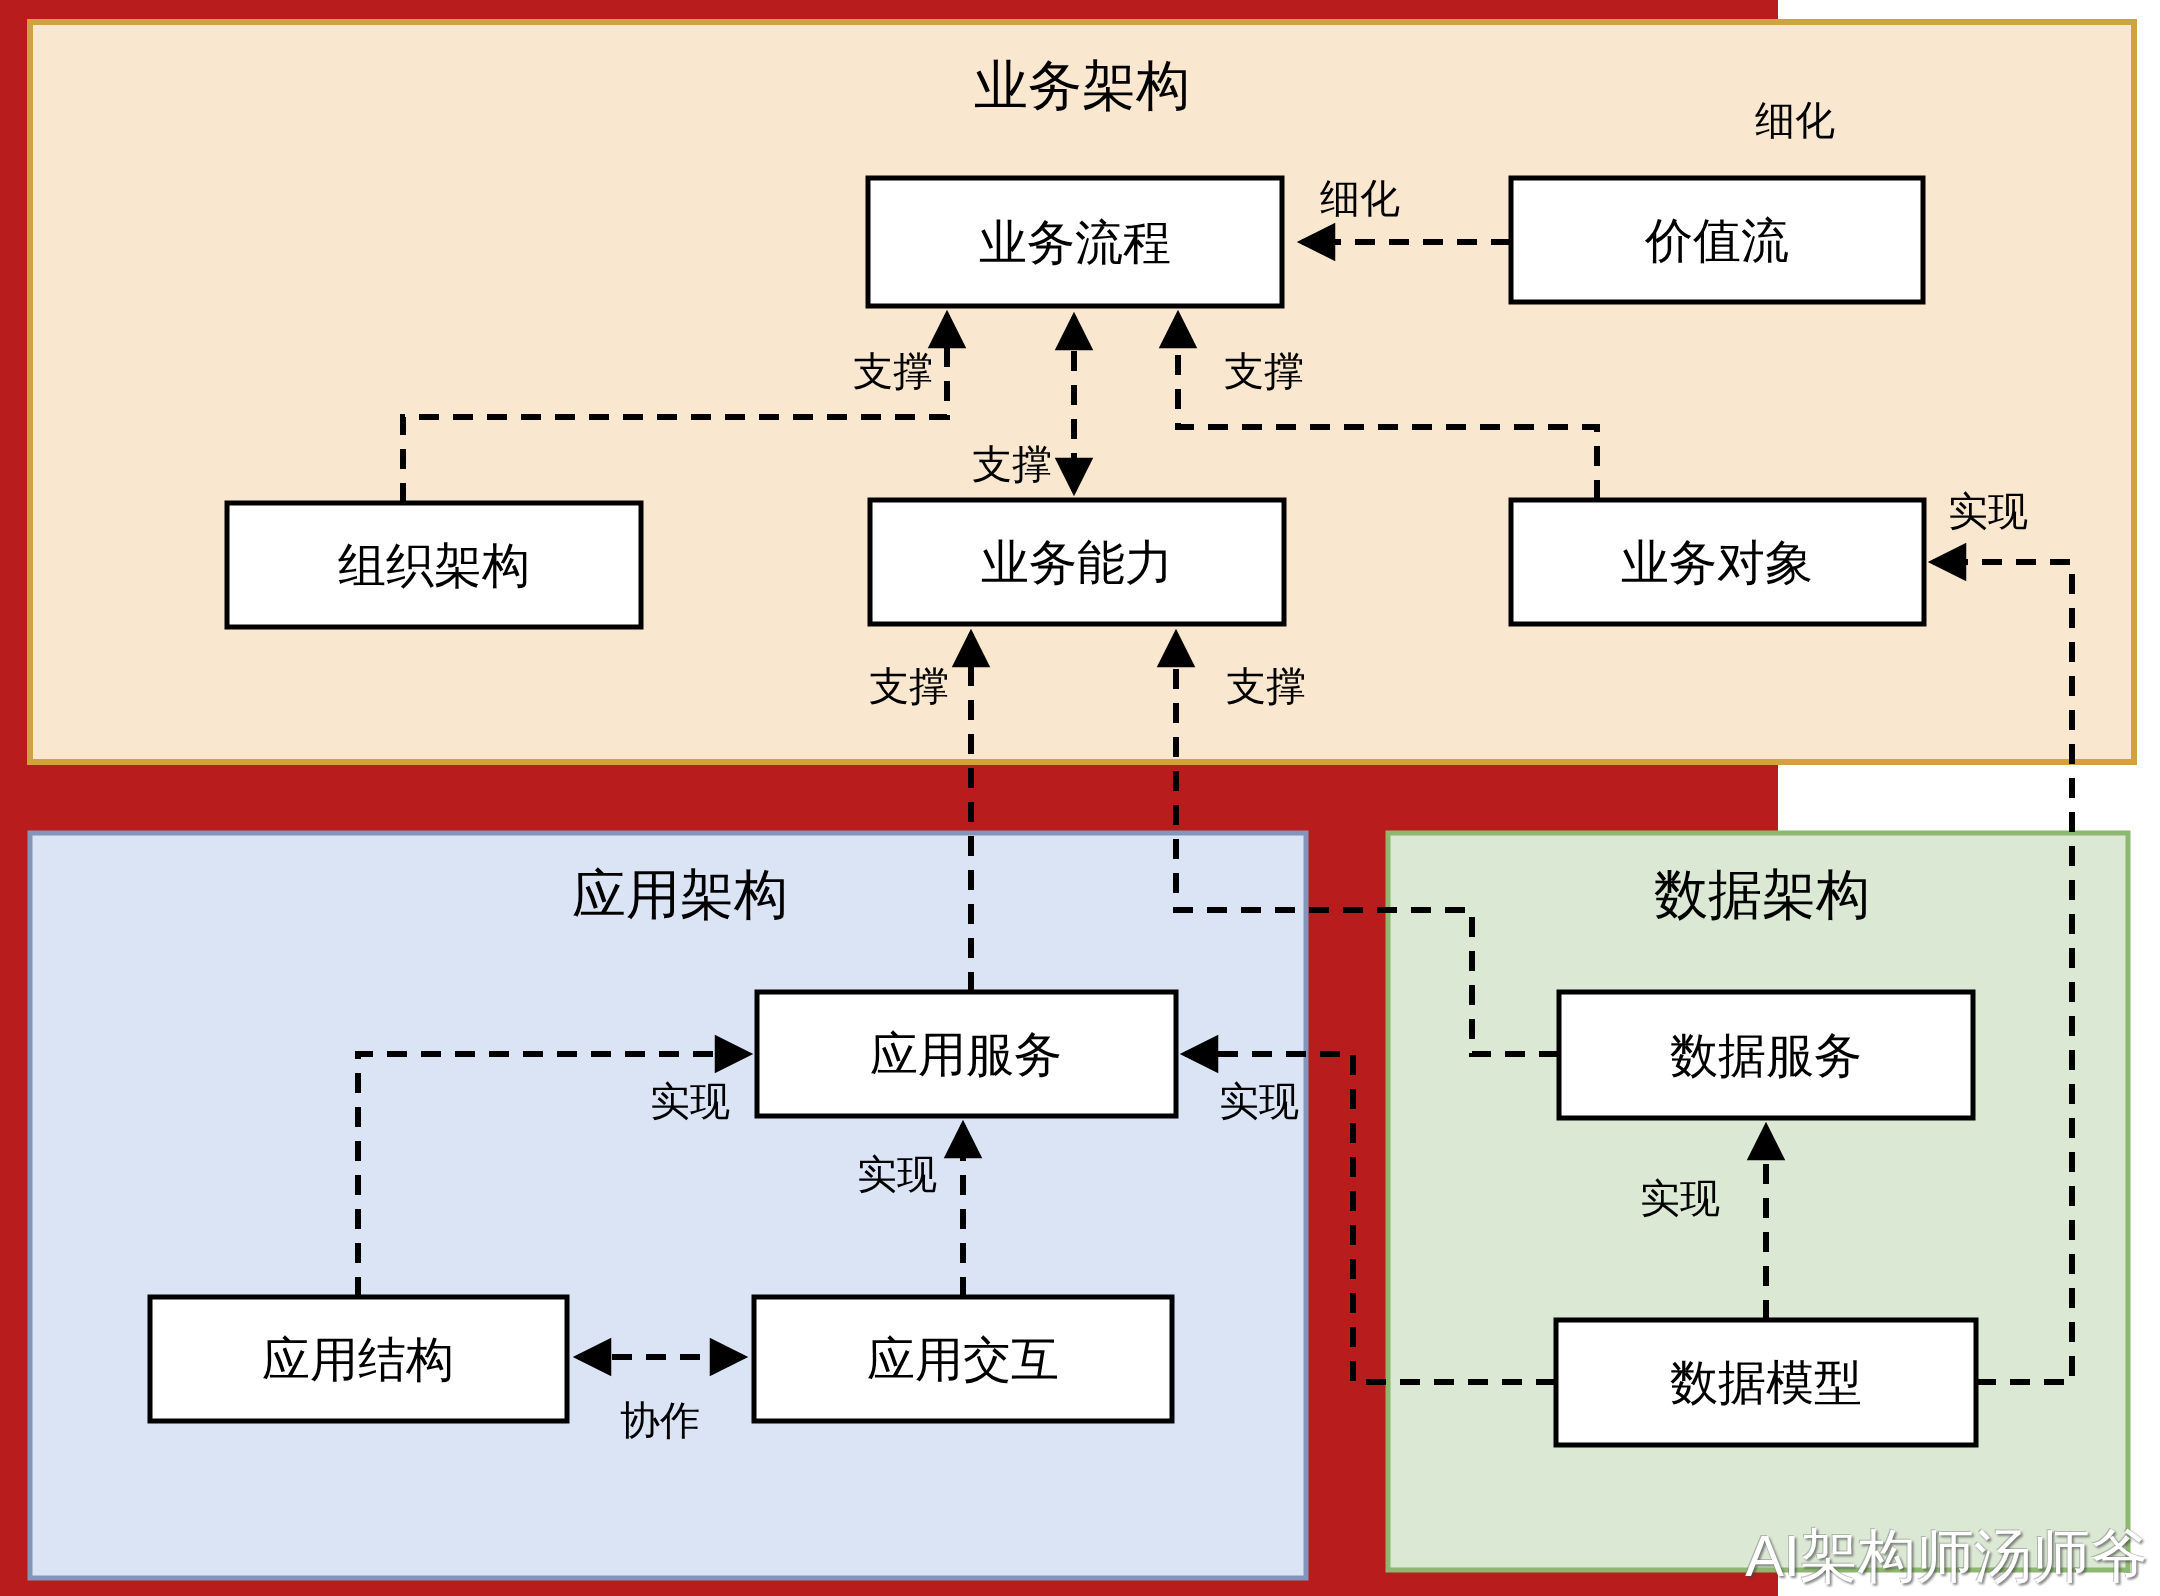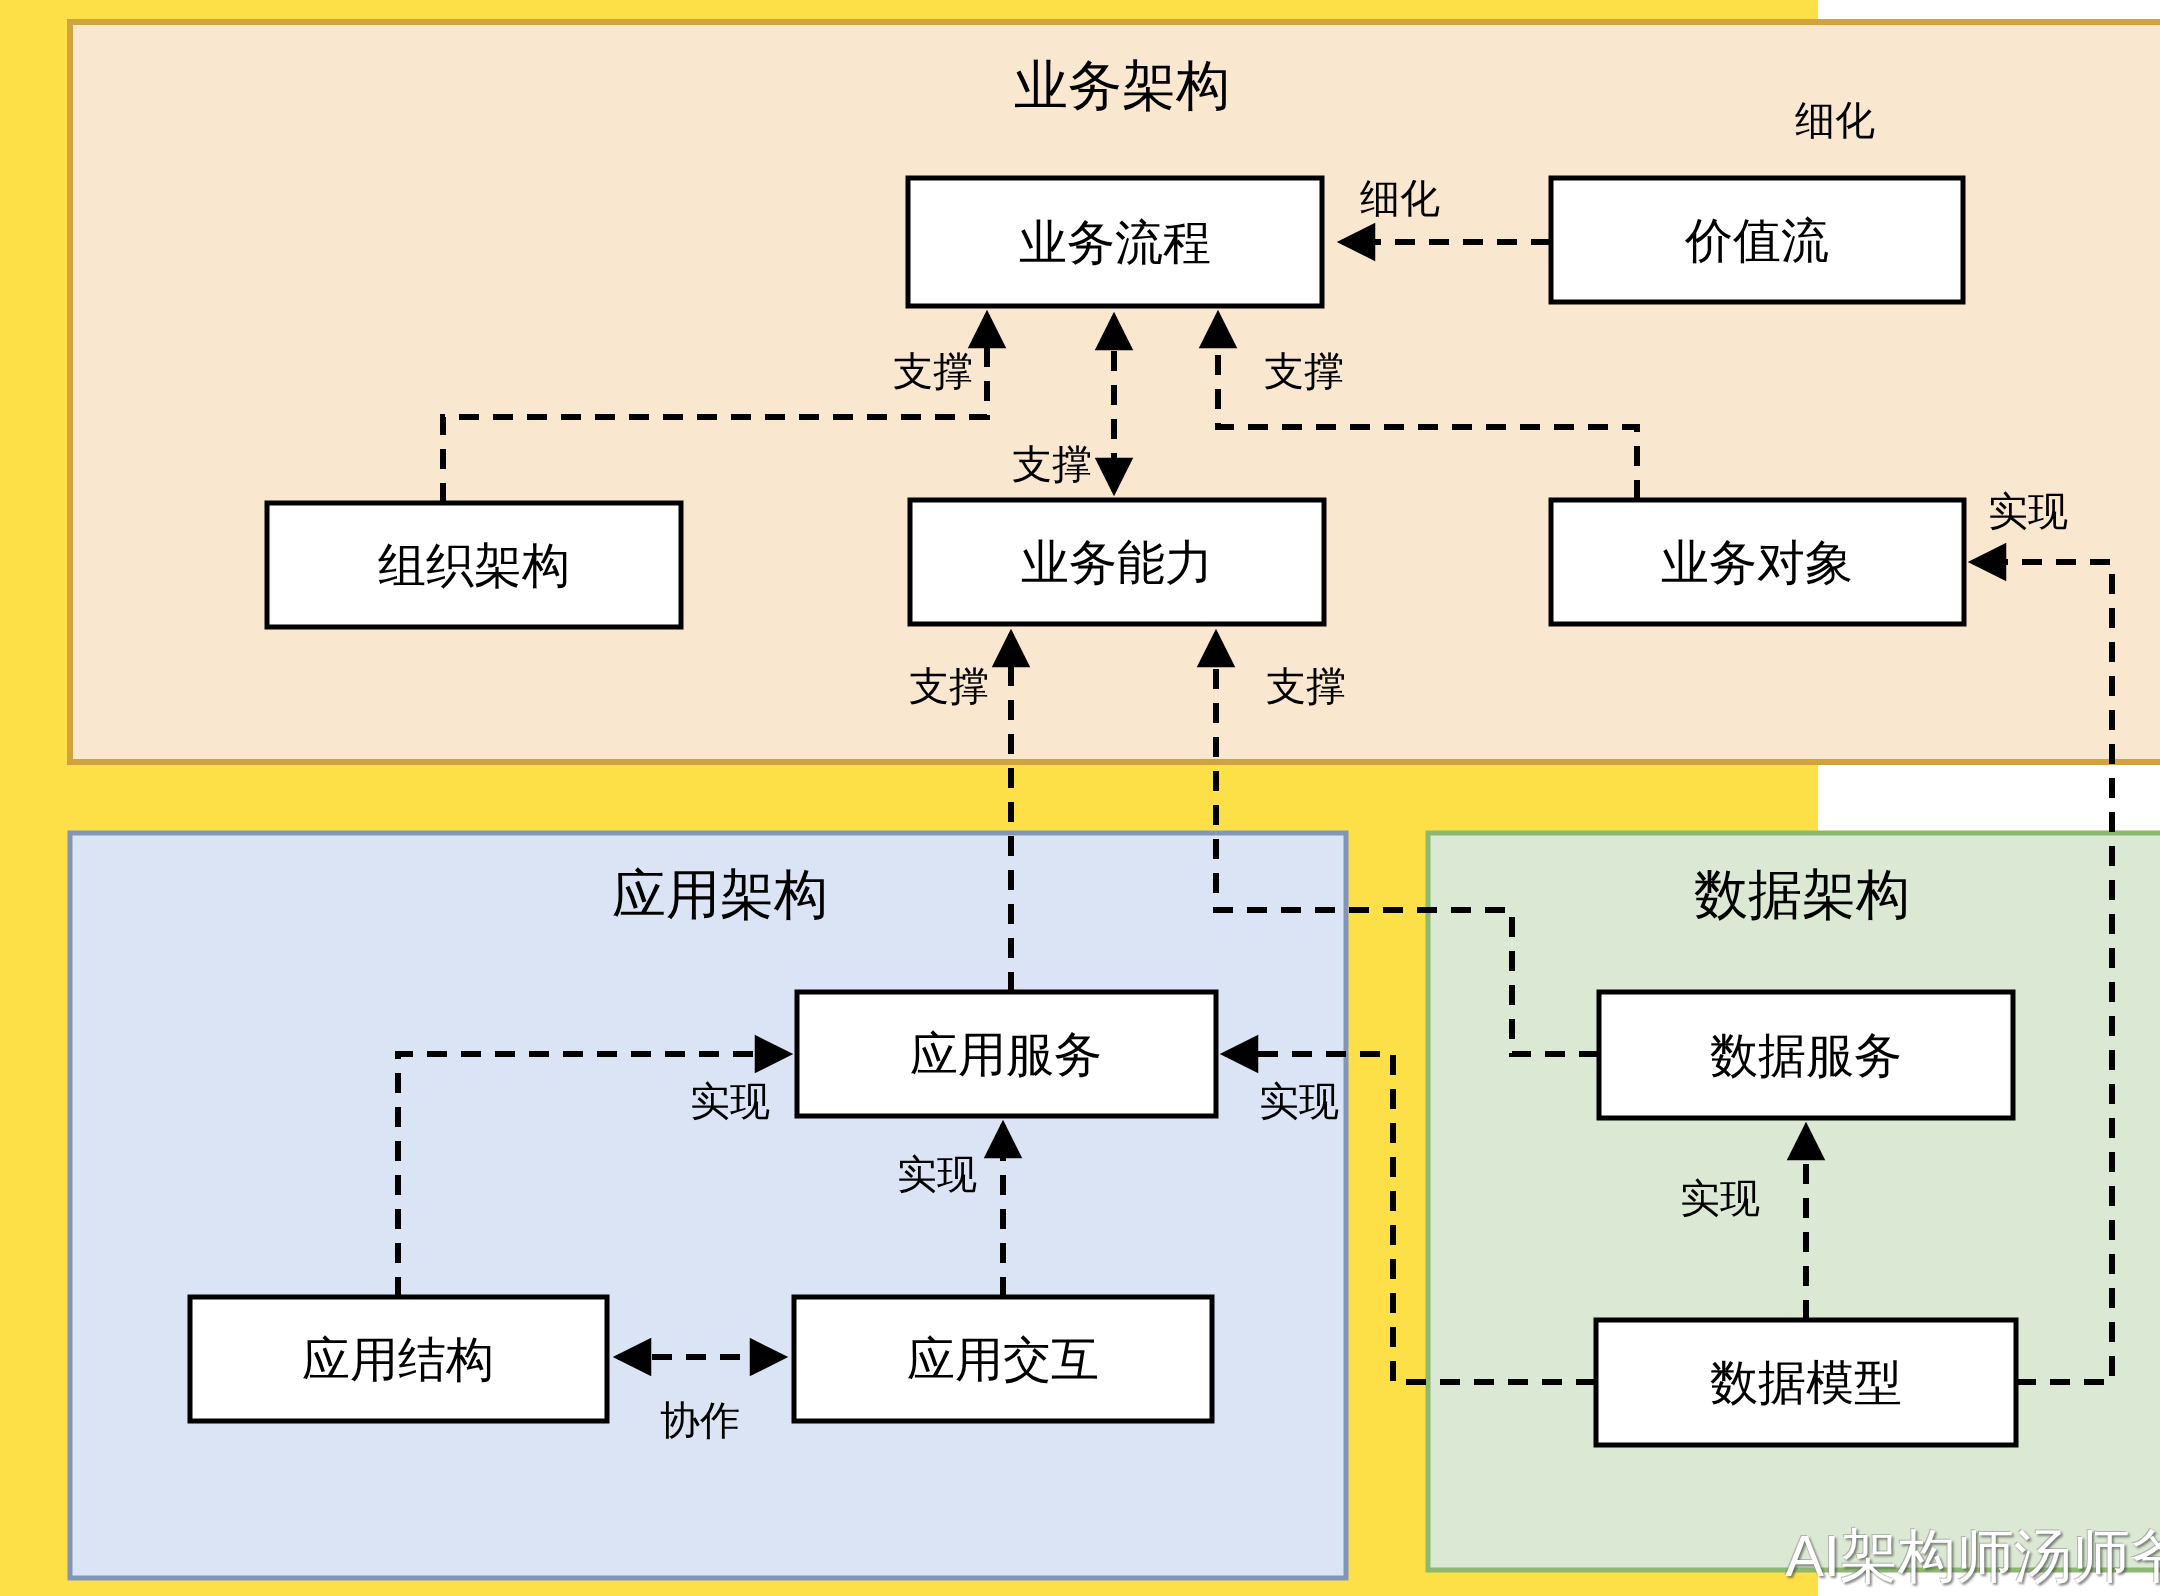--- a/index.html
+++ b/index.html
@@ -1,16 +1,16 @@
 <!DOCTYPE html>
 <html><head>
 <meta charset="utf-8">
 <style>
   html,body{margin:0;padding:0;background:#ffffff;}
-  .stage{width:1778px;height:1596px;position:relative;background:#fde047;padding-left:40px;}
+  .stage{width:1778px;height:1596px;position:relative;background:#b91c1c;}
   svg{display:block;}
   text{font-family:"Liberation Sans","DejaVu Sans",sans-serif;fill:#000;}
   .node-lbl{font-size:48px;font-weight:500;text-anchor:middle;}
   .region-title{font-size:54px;font-weight:500;text-anchor:middle;}
   .edge-lbl{font-size:40px;font-weight:500;text-anchor:middle;}
   .edge{fill:none;stroke:#000;stroke-width:6;stroke-dasharray:20 14;}
   .nodebox{fill:#ffffff;stroke:#000000;stroke-width:5;}
   .watermark{font-size:58px;font-weight:500;fill:#ffffff;text-anchor:end;
              filter:drop-shadow(2px 2px 1px rgba(60,60,60,0.55)) drop-shadow(-1px -1px 0px rgba(120,120,120,0.45));}
 </style>

